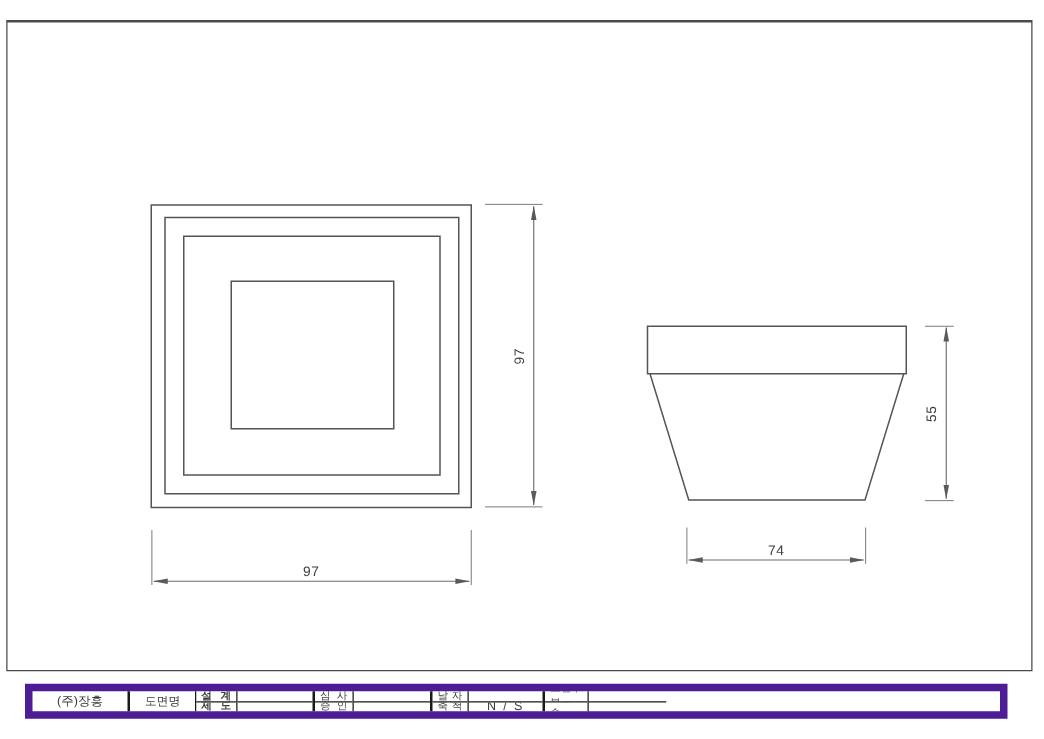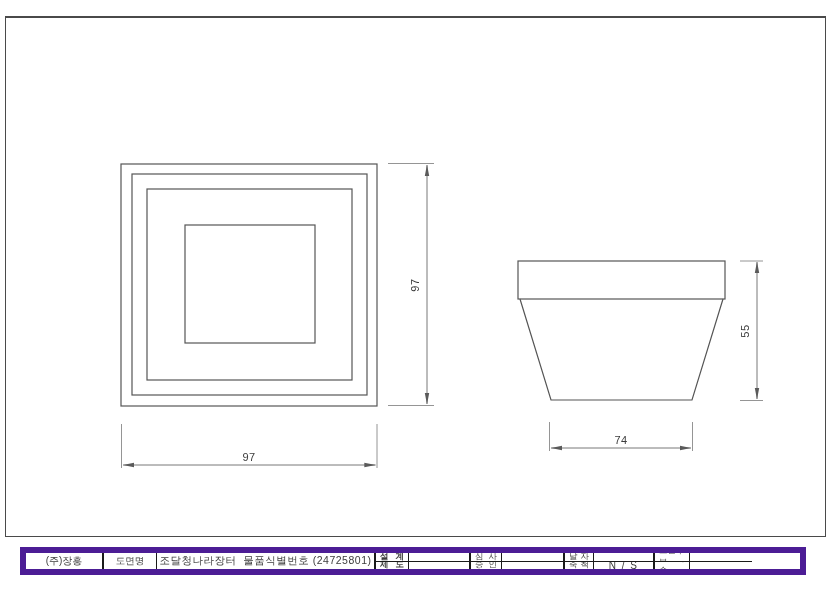--- a/index.html
+++ b/index.html
@@ -136,21 +136,20 @@
     <line class="ext" x1="549.5" y1="422" x2="549.5" y2="451"></line>
     <line class="ext" x1="692.5" y1="422" x2="692.5" y2="451"></line>
     <line class="dim" x1="551" y1="448" x2="691" y2="448" marker-start="url(#arrow)" marker-end="url(#arrow)"></line>
     <text class="dim-text" x="621" y="444" text-anchor="middle">74</text>
   </g>
 </svg>
 
 <div class="title-block">
   <div class="tb-cell thick w-company">(주)장흥</div>
   <div class="tb-cell w-name">도면명</div>
-  <div class="tb-cell thick w-title">조달청나라장터  물품식별번호 (24725801)</div>
 
   <div class="tb-col w-lbl1">
     <div class="tb-row top">
       <span class="spread">설 계</span>
     </div>
     <div class="tb-row">
       <span class="spread">제 도</span>
     </div>
   </div>
   <div class="tb-col thick w-val1">

